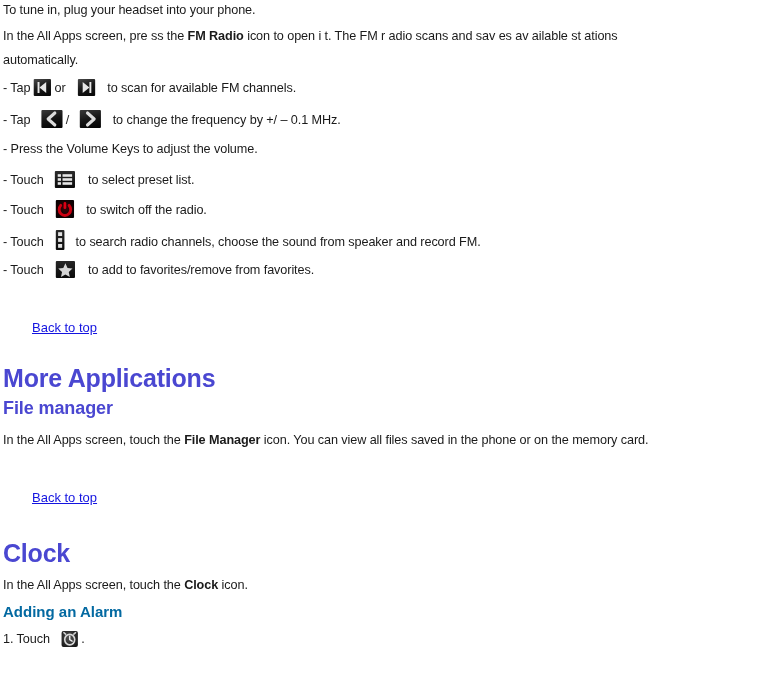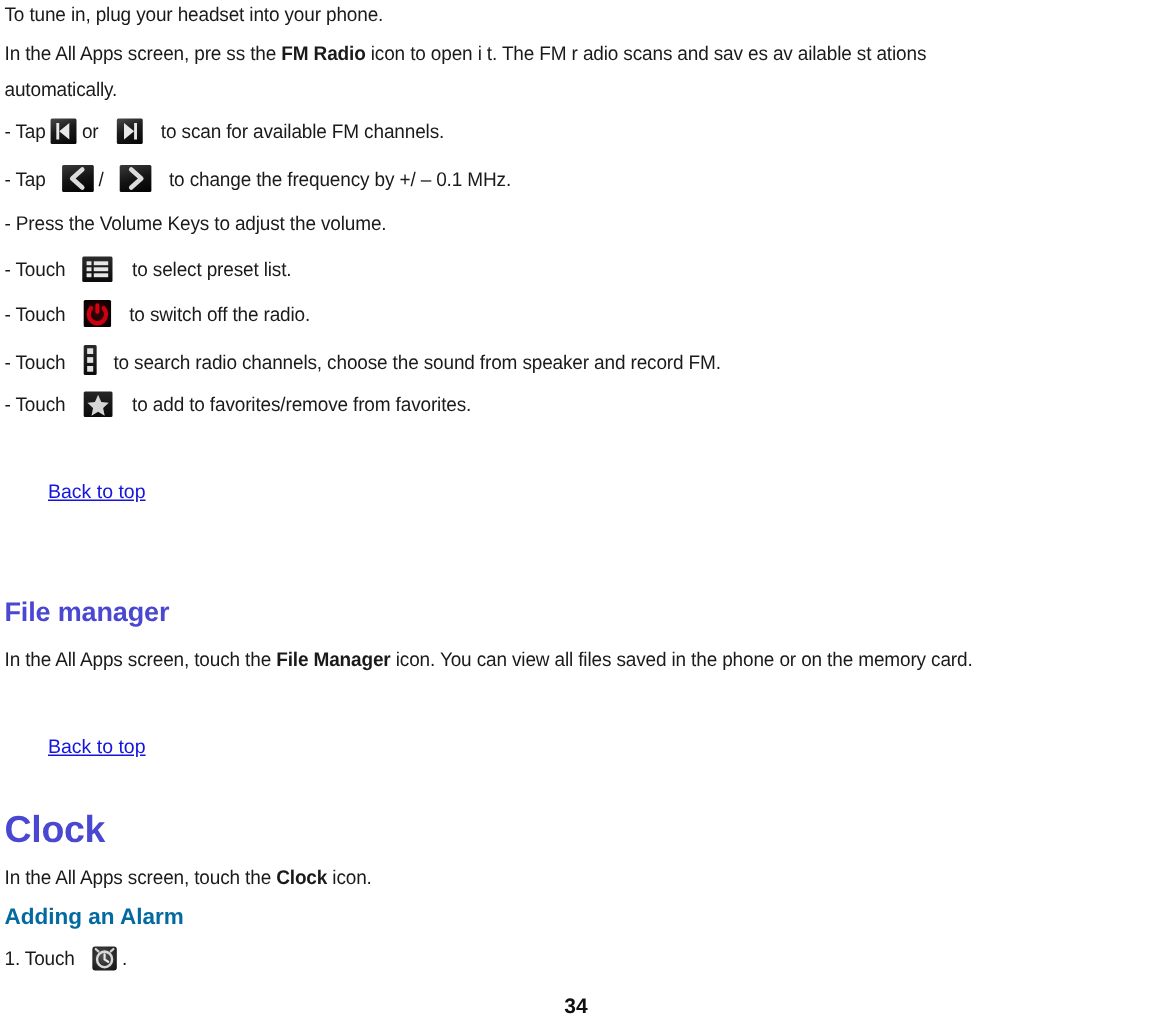--- a/index.html
+++ b/index.html
@@ -223,20 +223,21 @@
       <svg width="20" height="17" viewBox="0 0 20 17" aria-hidden="true">
         <polygon points="10,2.2 12.2,7.0 17.4,7.5 13.5,11.0 14.6,16.1 10,13.5 5.4,16.1 6.5,11.0 2.6,7.5 7.8,7.0" fill="#d5d5d5"></polygon>
       </svg>
     </span>
     <span style="display:inline-block;width:6px"></span>
     <span>to add to favorites/remove from favorites.</span>
   </div>
 
   <div class="backlink" style="top:320px;">Back to top</div>
 
+  <div class="h1" style="top:364px;">More Applications</div>
 
   <div class="h2" style="top:398px;">File manager</div>
 
   <div class="line narrow" style="top:432px;"><span>In the All Apps screen, touch the </span><b>File Manager</b><span> icon. You can view all files saved in the phone or on the memory card.</span></div>
 
   <div class="backlink" style="top:490px;">Back to top</div>
 
   <div class="h1" style="top:539px;">Clock</div>
 
   <div class="line narrow" style="top:577px;"><span>In the All Apps screen, touch the </span><b>Clock</b><span> icon.</span></div>
@@ -250,15 +251,14 @@
       <svg width="17" height="16" viewBox="0 0 17 16" aria-hidden="true">
         <circle cx="8.5" cy="8.6" r="5.2" fill="none" stroke="#d8d8d8" stroke-width="1.7"></circle>
         <path d="M8.5 5.2 L8.5 8.6 L11.0 10.2" fill="none" stroke="#e8e8e8" stroke-width="1.5" stroke-linecap="round"></path>
         <path d="M4.2 3.2 L2.4 1.7" stroke="#cfcfcf" stroke-width="1.6" stroke-linecap="round"></path>
         <path d="M12.8 3.2 L14.6 1.7" stroke="#cfcfcf" stroke-width="1.6" stroke-linecap="round"></path>
       </svg>
     </span>
     <span>.</span>
   </div>
 
-  <div class="pageno" style="top:662px;">34</div>
 
 </div>
 
 </body></html>

